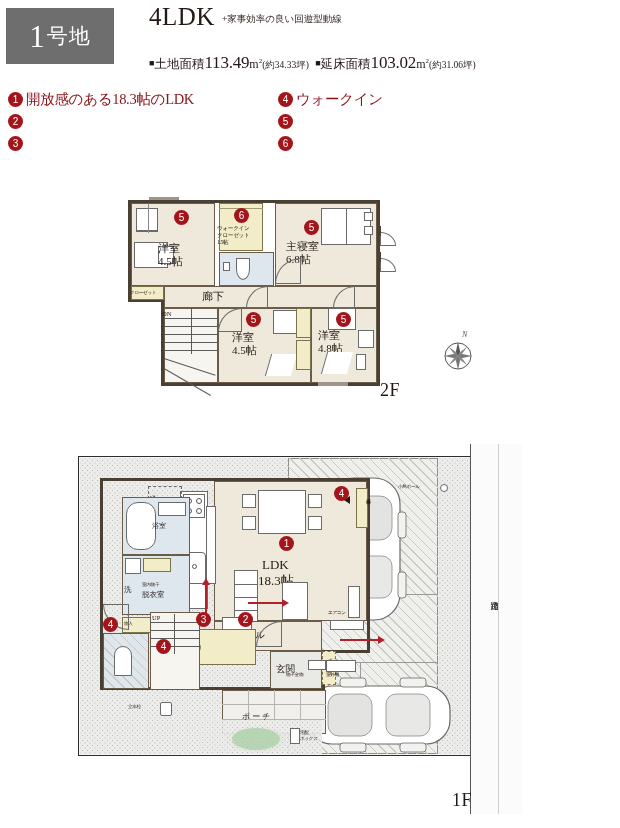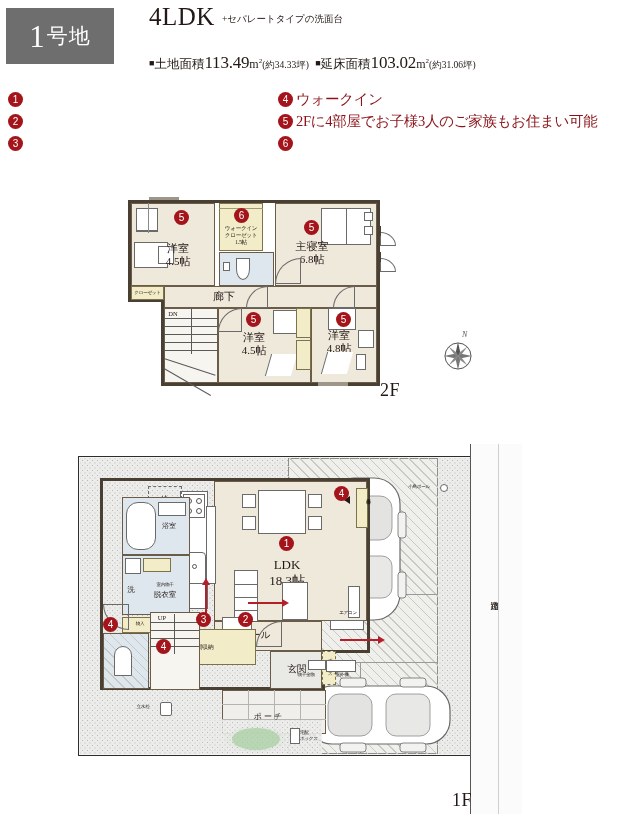--- a/index.html
+++ b/index.html
@@ -67,21 +67,21 @@
   .wall   { position: absolute; background: #4a3f33; }
   .wallg  { position: absolute; background: #9e958b; }
   .room   { position: absolute; background: #efe9dc; border: 1px solid #6b5c49; }
   .wet    { position: absolute; background: #dfe7ee; border: 1px solid #6b5c49; }
   .closet { position: absolute; background: #f2ecc8; border: 1px solid #7d7349; }
   .hall   { position: absolute; background: #efe9dc; border: 1px solid #6b5c49; }
   .tile   { position: absolute; background: #e9e9e5; border: 1px solid #6b5c49; }
 
   .lbl {
     position: absolute; font-size: 8.5px; line-height: 1.15;
-    text-align: center; color: #231815; white-space: nowrap;
+    color: #231815; white-space: nowrap;
     font-family: "Liberation Serif", serif;
   }
   .lbl.big   { font-size: 11px; }
   .lbl.xbig  { font-size: 13px; }
   .lbl.tiny  { font-size: 5.6px; letter-spacing: -0.3px; }
   .lbl.micro { font-size: 4.6px; letter-spacing: -0.3px; }
 
   .marker {
     position: absolute; width: 15px; height: 15px; border-radius: 50%;
     background: #a3141b; color: #fff;
@@ -150,48 +150,48 @@
 <div class="page">
 
   <div class="lot-badge">
     <span class="num">1</span>
     <span class="suffix">号地</span>
   </div>
 
   <div class="head-right">
     <div class="plantype-row">
       <span class="plantype">4LDK</span>
-      <span class="plantype-sub">+セパレートタイプの洗面台</span>
+      <span class="plantype-sub">+家事効率の良い回遊型動線</span>
     </div>
 
     <div class="areas">
       <div class="area-line1">
         <span class="mk-filled">■</span><span>土地面積</span><span class="bigfig">113.49</span><span class="sq"><span>m</span><sup>2</sup></span><span class="paren">(約34.33坪)</span>
         &nbsp;<span class="mk-filled">■</span><span>延床面積</span><span class="bigfig">103.02</span><span class="sq"><span>m</span><sup>2</sup></span><span class="paren">(約31.06坪)</span>
       </div>
     </div>
   </div>
 
   <div class="features">
     <div class="feat">
       <span class="bullet">1</span>
+      <span class="ftxt">開放感のある18.3帖のLDK</span>
     </div>
     <div class="feat">
       <span class="bullet">2</span>
     </div>
     <div class="feat">
       <span class="bullet">3</span>
     </div>
     <div class="feat">
       <span class="bullet">4</span>
       <span class="ftxt">ウォークイン</span>
     </div>
     <div class="feat">
       <span class="bullet">5</span>
-      <span class="ftxt">2Fに4部屋でお子様3人のご家族もお住まい可能</span>
     </div>
     <div class="feat">
       <span class="bullet">6</span>
     </div>
   </div>
 
   <div class="plan f2">
 
     <div class="wall" style="left:10px;  top:4px;   width:252px; height:3px;"></div>
     <div class="wall" style="left:10px;  top:4px;   width:3px;   height:102px;"></div>

